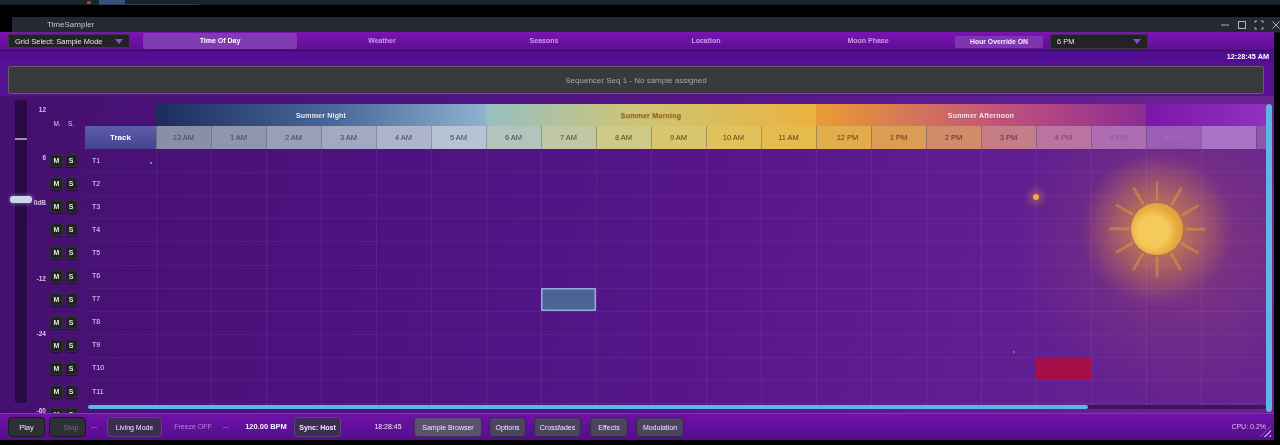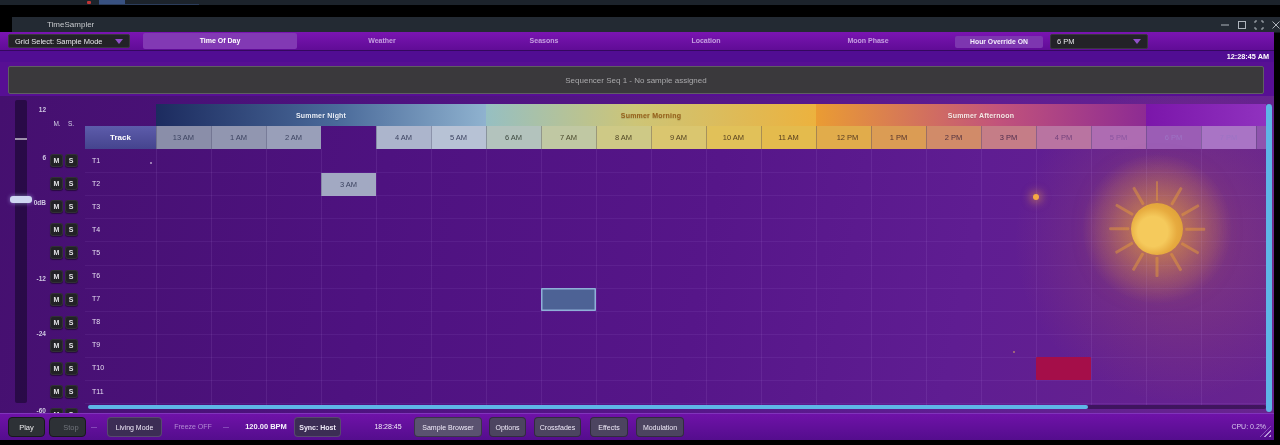--- a/index.html
+++ b/index.html
@@ -166,21 +166,21 @@
     <div class="hscroll-track"></div>
     <div class="hscroll-thumb"></div>
     <div class="vscroll"></div>
   <div class="band" style="left: 156px; width: 330px; background: linear-gradient(90deg, rgb(28, 43, 95), rgb(74, 106, 154) 55%, rgb(143, 178, 207)); color: rgb(234, 239, 248);">Summer Night</div>
       <div class="band" style="left: 486px; width: 330px; background: linear-gradient(90deg, rgb(150, 191, 194), rgb(205, 197, 119) 45%, rgb(236, 178, 62)); color: rgb(150, 96, 26);">Summer Morning</div>
       <div class="band" style="left: 816px; width: 330px; background: linear-gradient(90deg, rgb(234, 156, 51), rgb(194, 83, 123) 55%, rgb(141, 43, 147)); color: rgb(246, 233, 230);">Summer Afternoon</div>
       <div class="band" style="left: 1146px; width: 120px; background: linear-gradient(90deg, rgb(123, 22, 170), rgb(144, 50, 191)); color: rgb(255, 255, 255);"></div>
       <div class="hour-cell" style="left: 156px; width: 55px; background: rgb(138, 142, 169); color: rgb(60, 67, 96);">13 AM</div>
       <div class="hour-cell" style="left: 211px; width: 55px; background: rgb(145, 150, 176); color: rgb(60, 67, 96);">1 AM</div>
       <div class="hour-cell" style="left: 266px; width: 55px; background: rgb(153, 159, 185); color: rgb(60, 67, 96);">2 AM</div>
-      <div class="hour-cell" style="left: 321px; width: 55px; background: rgb(162, 169, 194); color: rgb(60, 67, 96); margin-top: 47px;">3 AM</div>
+      <div class="hour-cell" style="left: 321px; width: 55px; background: rgb(162, 169, 194); color: rgb(60, 67, 96);">3 AM</div>
       <div class="hour-cell" style="left: 376px; width: 55px; background: rgb(172, 181, 204); color: rgb(60, 67, 96);">4 AM</div>
       <div class="hour-cell" style="left: 431px; width: 55px; background: rgb(183, 194, 213); color: rgb(60, 67, 96);">5 AM</div>
       <div class="hour-cell" style="left: 486px; width: 55px; background: rgb(179, 195, 189); color: rgb(62, 74, 64);">6 AM</div>
       <div class="hour-cell" style="left: 541px; width: 55px; background: rgb(192, 200, 163); color: rgb(75, 74, 46);">7 AM</div>
       <div class="hour-cell" style="left: 596px; width: 55px; background: rgb(206, 201, 134); color: rgb(81, 71, 38);">8 AM</div>
       <div class="hour-cell" style="left: 651px; width: 55px; background: rgb(218, 198, 111); color: rgb(84, 67, 34);">9 AM</div>
       <div class="hour-cell" style="left: 706px; width: 55px; background: rgb(225, 193, 89); color: rgb(86, 64, 32);">10 AM</div>
       <div class="hour-cell" style="left: 761px; width: 55px; background: rgb(228, 187, 77); color: rgb(86, 61, 31);">11 AM</div>
       <div class="hour-cell" style="left: 816px; width: 63px; background: rgb(225, 172, 75); color: rgb(85, 58, 34);">12 PM</div>
       <div class="hour-cell" style="left: 871px; width: 55px; background: rgb(219, 156, 84); color: rgb(83, 50, 44);">1 PM</div>

